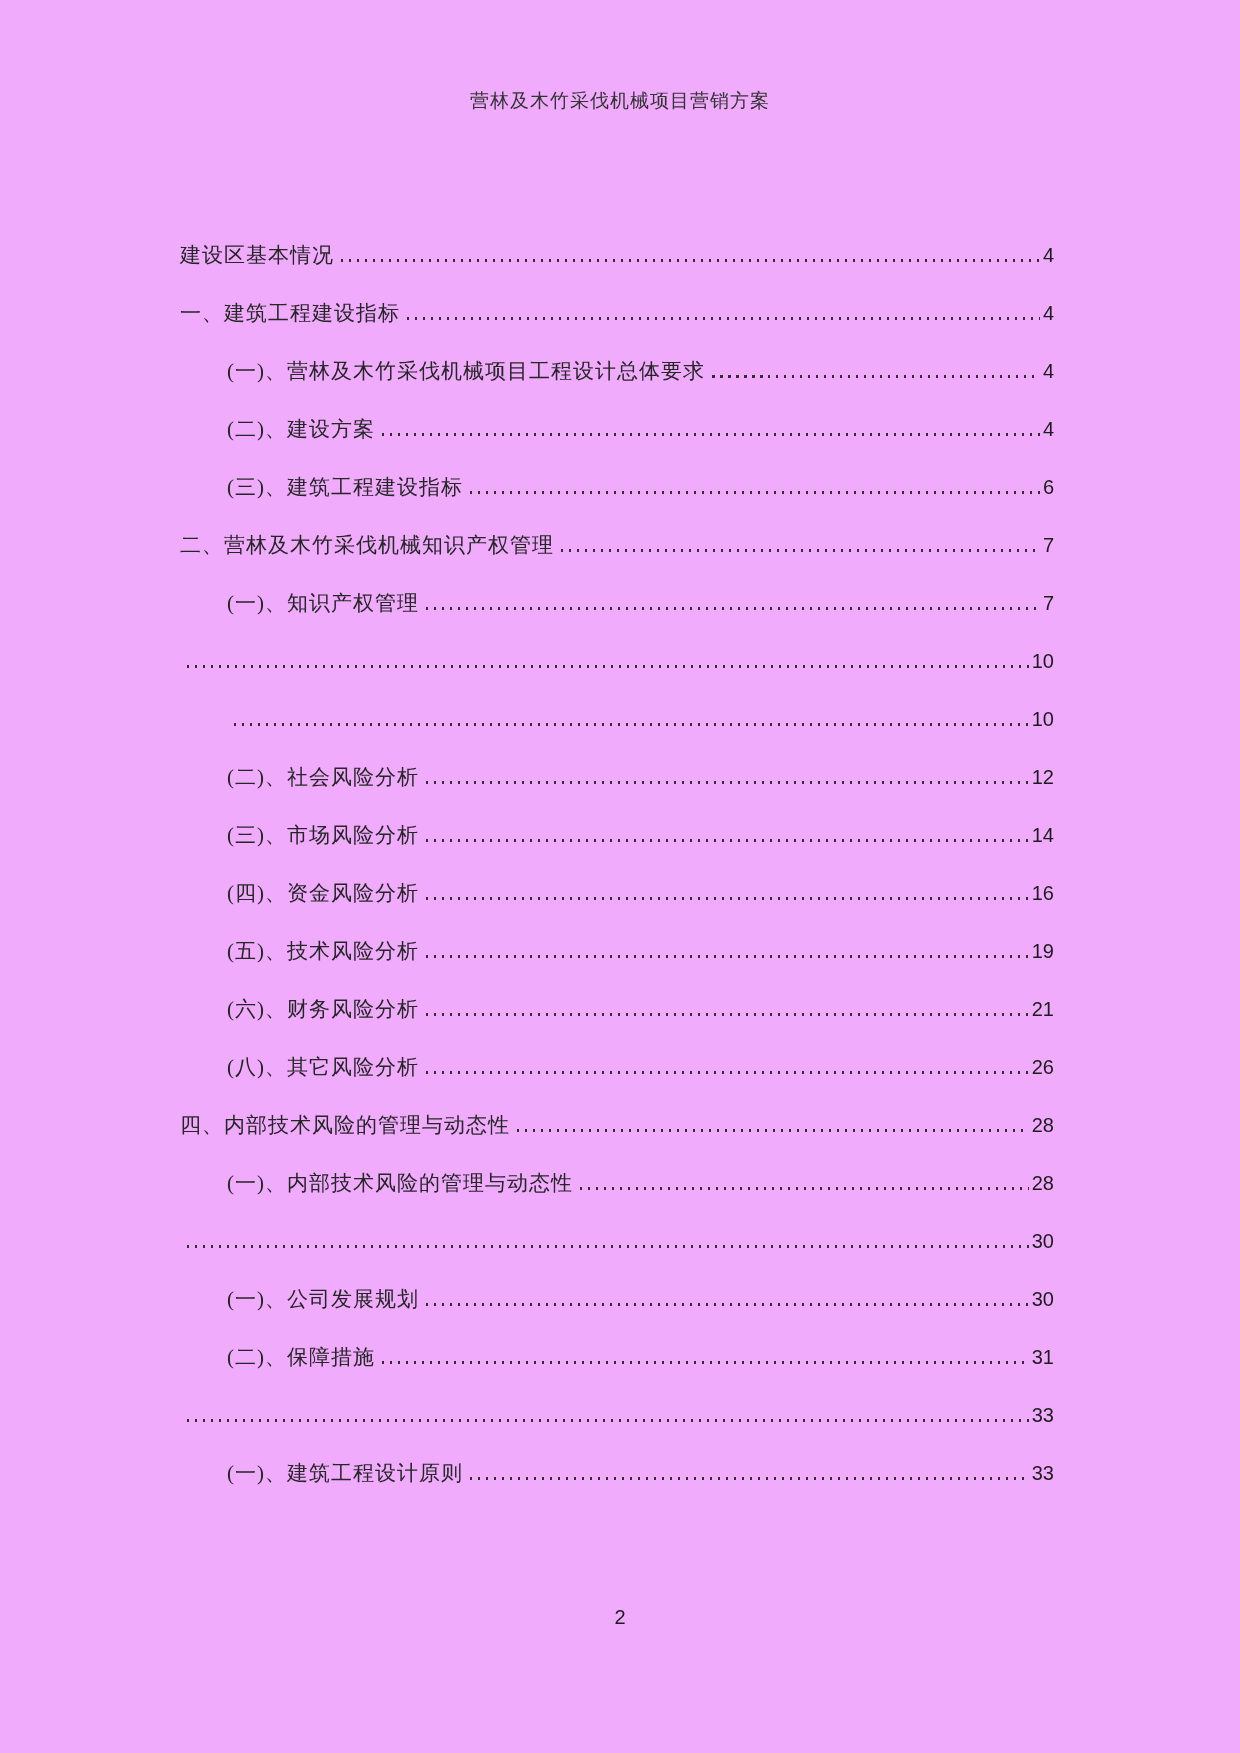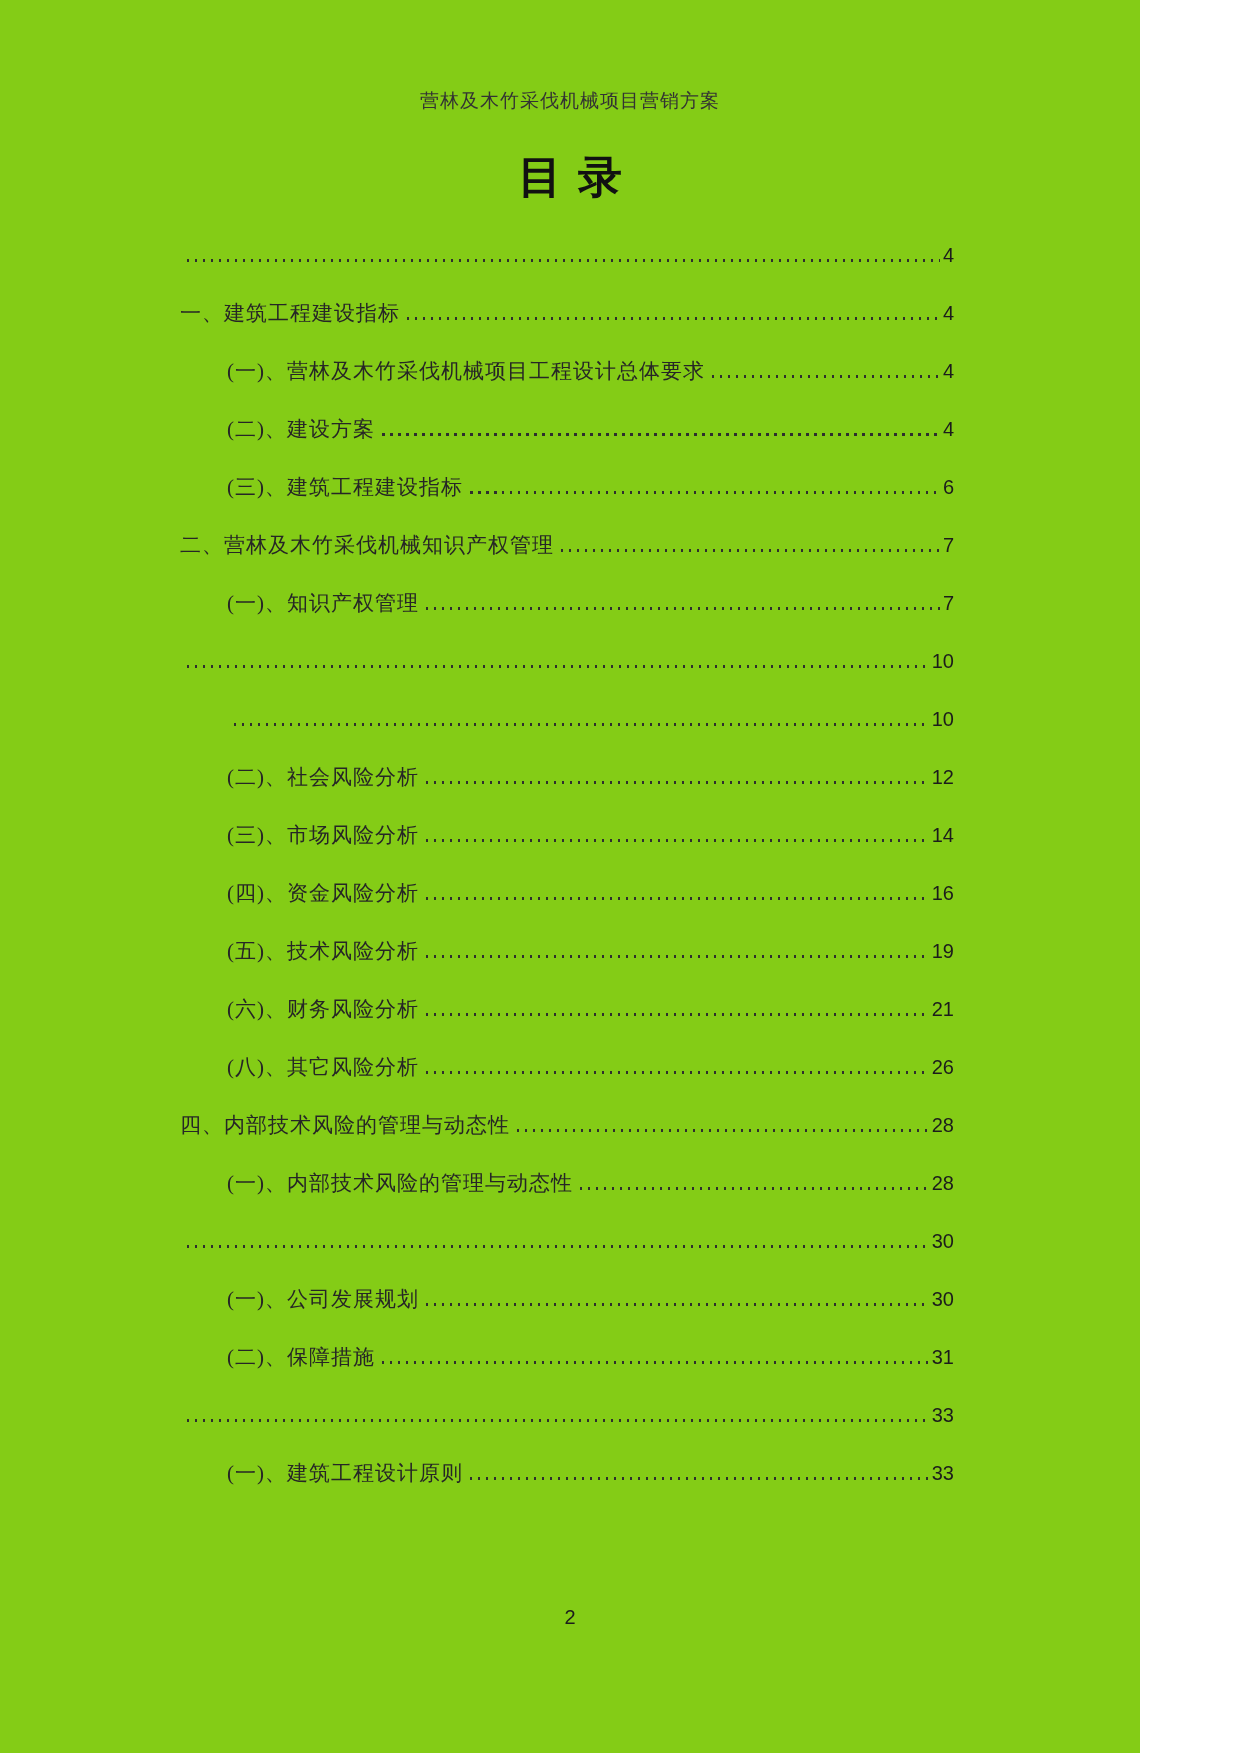--- a/index.html
+++ b/index.html
@@ -1,20 +1,20 @@
 <!DOCTYPE html>
 <html><head>
 <meta charset="utf-8">
 <style>
   html, body { margin: 0; padding: 0; background: #ffffff; }
   .page {
     position: relative;
-    width: 1140px;
+    width: 1240px;
     height: 1753px;
-    background: #84cc16;
+    background: #f0abfc;
     overflow: hidden;
     font-family: "Liberation Serif", serif;
     color: #262626;
   }
   .doc-header {
     position: absolute;
     top: 88px; left: 0;
     width: 100%;
     text-align: center;
     font-size: 19px;
@@ -74,24 +74,24 @@
     font-size: 20px;
     line-height: 58px;
     color: #1c1c1c;
   }
 </style>
 </head>
 <body>
 
 <div class="page">
   <div class="doc-header">营林及木竹采伐机械项目营销方案</div>
-  <div class="doc-title">目录</div>
 
   <div class="toc" id="toc-container">
       <div class="toc-row level-1">
+    <span class="toc-label">建设区基本情况</span>
     <span class="toc-leader"></span>
     <span class="toc-page">4</span>
   </div>
       <div class="toc-row level-1">
     <span class="toc-label">一、建筑工程建设指标</span>
     <span class="toc-leader"></span>
     <span class="toc-page">4</span>
   </div>
       <div class="toc-row level-2">
     <span class="toc-label">(一)、营林及木竹采伐机械项目工程设计总体要求</span>

